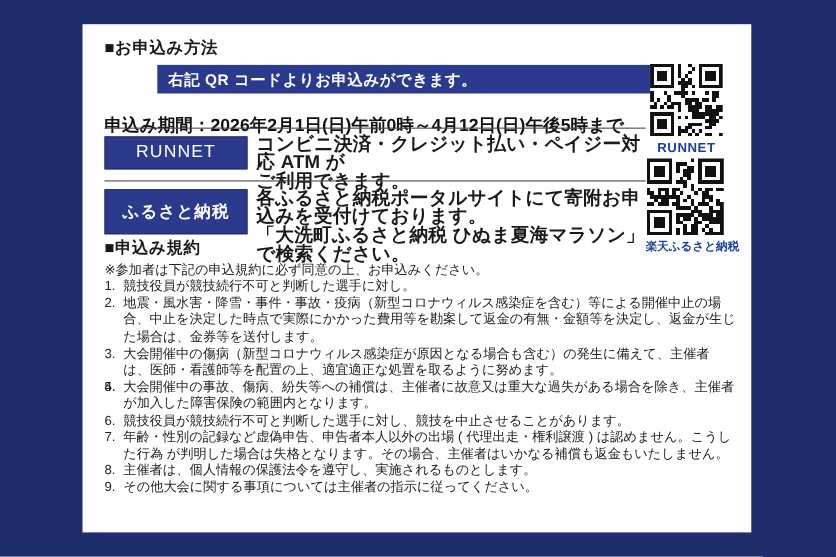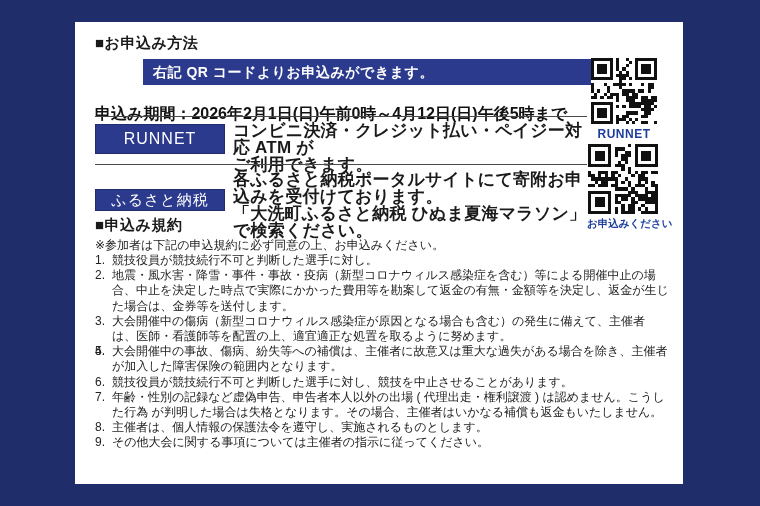--- a/index.html
+++ b/index.html
@@ -32,21 +32,21 @@
   .rule-line{position:absolute;left:20px;width:492px;height:0;border-top:1px solid #4a4a4a}
   .hr1{top:94px}
   .hr2{top:142px}
   .badge{
     position:absolute;left:20px;width:130px;
     background:#2b3a8c;color:#ffffff;
     display:flex;align-items:center;justify-content:center;
     box-sizing:border-box;border:1px solid #1f2d6b;
   }
   .badge-runnet{top:102px;height:30px;font-size:16px;letter-spacing:1px}
-  .badge-furusato{top:167px;height:22px;font-size:15px;font-weight:normal;letter-spacing:1px}
+  .badge-furusato{top:150px;height:41px;font-size:15px;font-weight:bold;letter-spacing:1px}
   .method-desc{
     position:absolute;left:158px;width:360px;
     font-size:17px;font-weight:bold;color:#1a1a1a;
     line-height:17px;white-space:pre-line;letter-spacing:.2px;
   }
   .desc-runnet{top:100px}
   .desc-furusato{top:149px}
   .qr-block{position:absolute;text-align:center}
   .qr-block-1{left:515px;top:36px;width:68px}
   .qr-block-2{left:512px;top:122px;width:72px}
@@ -380,21 +380,21 @@
           <rect x="0" y="0" width="7" height="7" fill="#111"></rect>
           <rect x="1" y="1" width="5" height="5" fill="#fff"></rect>
           <rect x="2" y="2" width="3" height="3" fill="#111"></rect>
           <rect x="14" y="0" width="7" height="7" fill="#111"></rect>
           <rect x="15" y="1" width="5" height="5" fill="#fff"></rect>
           <rect x="16" y="2" width="3" height="3" fill="#111"></rect>
           <rect x="0" y="14" width="7" height="7" fill="#111"></rect>
           <rect x="1" y="15" width="5" height="5" fill="#fff"></rect>
           <rect x="2" y="16" width="3" height="3" fill="#111"></rect>
         </svg></div>
-    <div class="qr-label qr-label-2">お申込みください</div>
+    <div class="qr-label qr-label-2">楽天ふるさと納税</div>
   </div>
 
   <div class="rules-title">■申込み規約</div>
 
   <div class="rules-note">※参加者は下記の申込規約に必ず同意の上、お申込みください。</div>
 
   <div class="rules-list">
   <div class="rule">
     <span class="rule-num">1.</span>
     <span class="rule-text">競技役員が競技続行不可と判断した選手に対し。</span>

